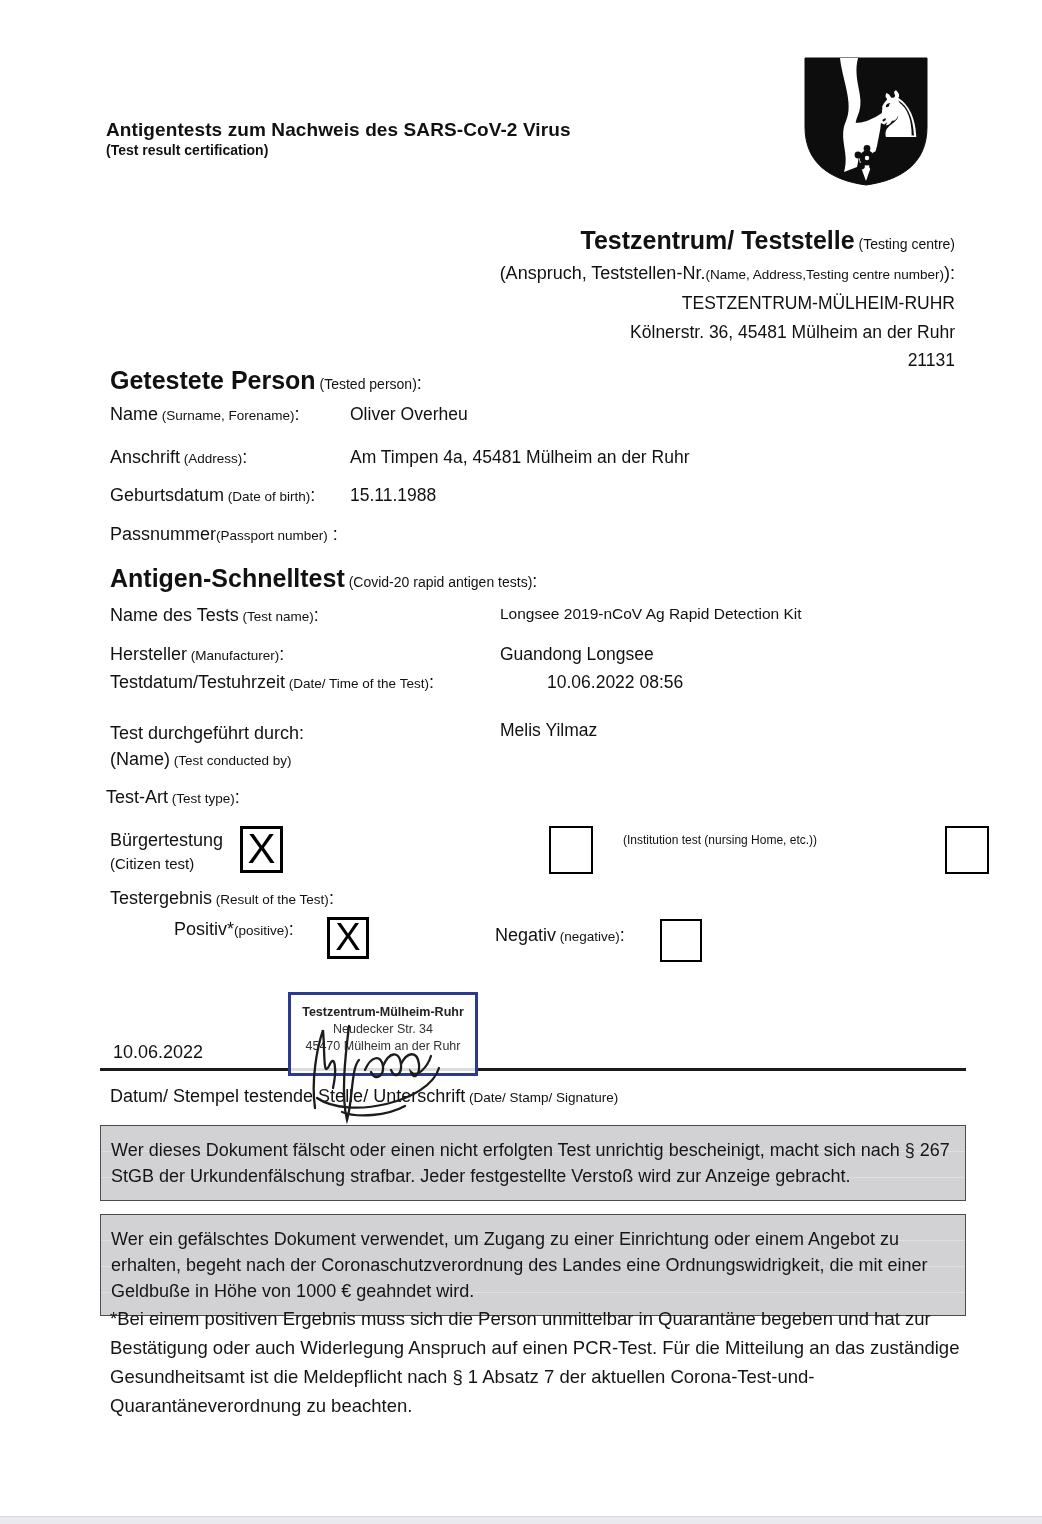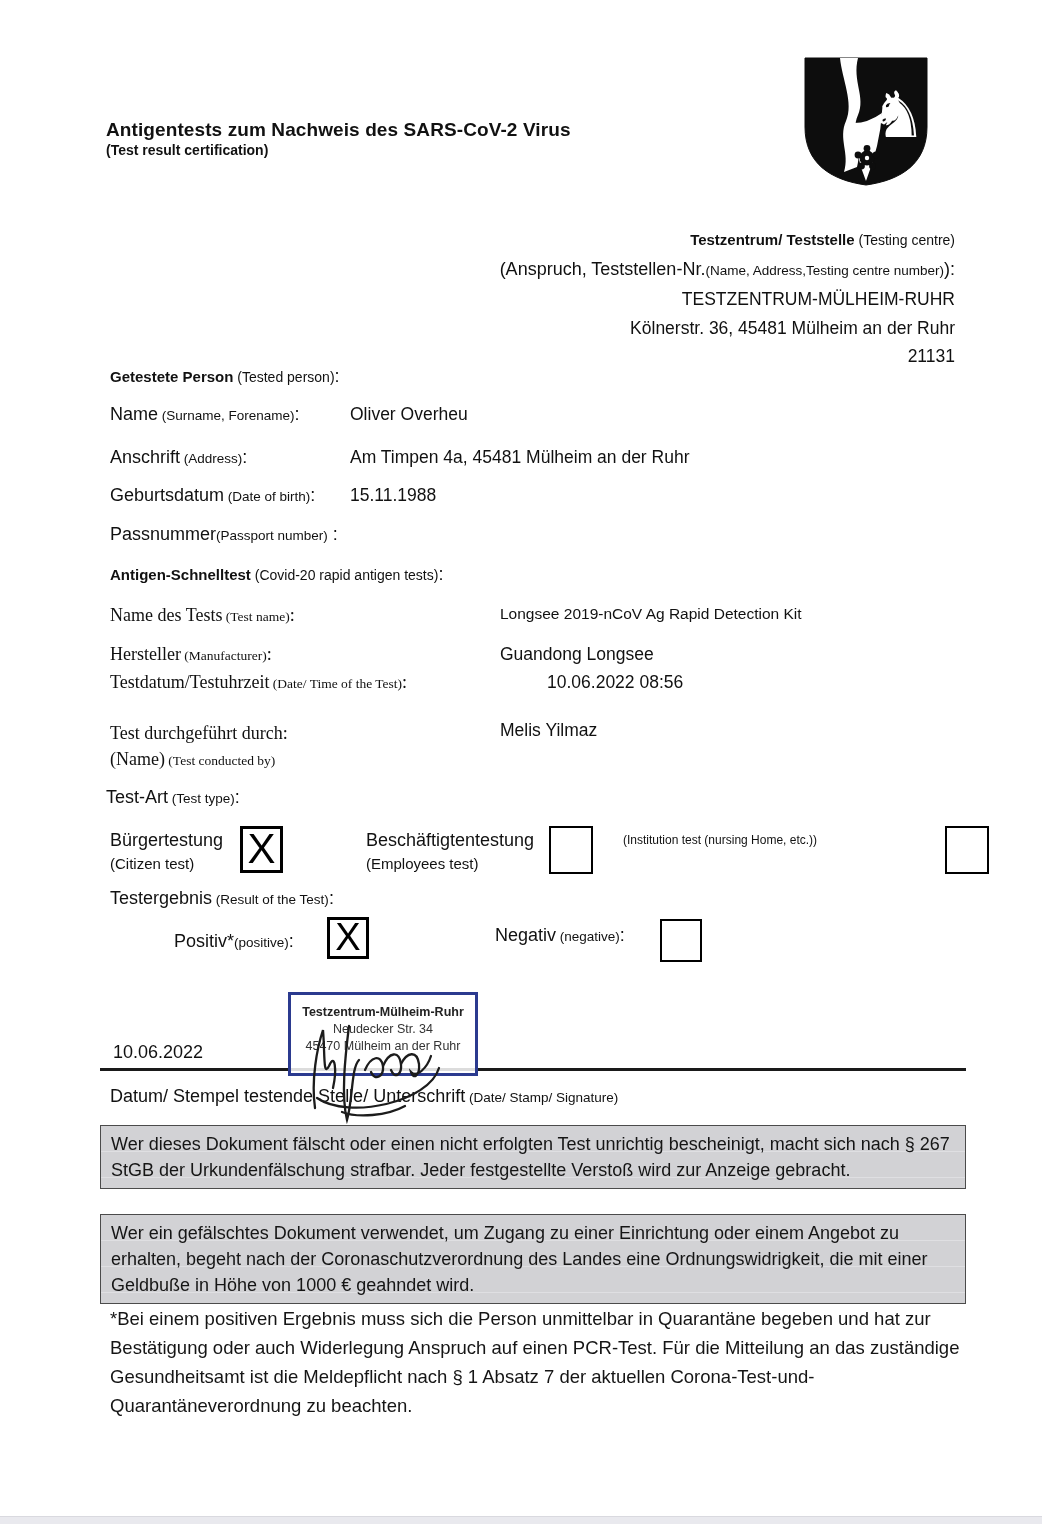--- a/index.html
+++ b/index.html
@@ -7,31 +7,31 @@
   .page {
     position:relative; width:1042px; height:1524px; margin:0 auto;
     background:#ffffff; color:#111;
     font-family:"Liberation Sans","DejaVu Sans",sans-serif;
     overflow:hidden;
   }
   .abs { position:absolute; }
   .big { font-size:18px; }
   .val { font-size:17.5px; }
   .sm  { font-size:13.5px; }
-  .h-bold { font-size:15px; font-weight:bold; }
+  .h-bold { font-size:25px; font-weight:bold; }
   .h-sm { font-size:14px; font-weight:normal; }
   .title { font-size:19px; font-weight:bold; line-height:25px; letter-spacing:.1px; }
   .subtitle { font-size:14px; font-weight:bold; }
 
   .tc-block { text-align:right; line-height:28.5px; }
   .tc-plain { font-size:17.5px; }
 
   .field-row { display:flex; align-items:flex-start; }
   .lbl-cell { width:240px; flex:0 0 240px; }
-  .lbl-cell-wide { width:390px; flex:0 0 390px;font-family:Liberation Serif, serif; }
+  .lbl-cell-wide { width:390px; flex:0 0 390px; }
   .lbl-line2 { line-height:26px; }
 
   .cb {
     display:flex; align-items:center; justify-content:center;
     background:#fff; border:2px solid #000; color:#000;
     font-size:42px; font-weight:400; line-height:1;
   }
   .cb-thick { border-width:3px; }
   .cb .mark { transform:translateY(-1px); }
 
@@ -40,21 +40,21 @@
     text-align:center; padding-top:9px; line-height:17px; z-index:2;
   }
   .stamp .s1 { font-size:12.5px; font-weight:bold; color:#222; }
   .stamp .s2 { font-size:12.5px; color:#333; }
 
   .rule { background:#1a1a1a; }
 
   .notice {
     background:repeating-linear-gradient(#d2d2d5 0 25px, #dfdfe2 25px 26px);
     border:1px solid #4b4b4b;
-    font-size:18px; line-height:26px; padding:5px 10px; color:#151515;
+    font-size:18px; line-height:26px; padding:11px 10px; color:#151515;
   }
   .footnote { font-size:18.5px; line-height:29px; color:#151515; }
 
   .sig-svg { z-index:3; pointer-events:none; }
   .bottom-bar {
     position:absolute; left:0; bottom:0; width:100%; height:8px;
     background:#e9e9ee; border-top:1px solid #d9d9df;
   }
 </style>
 </head>
@@ -148,38 +148,34 @@
 
   <div class="abs" style="left:0; top:826px; width:1042px; height:60px;">
     <div class="abs" style="left:110px; top:3px; line-height:23px;">
       <div class="big">Bürgertestung</div>
       <div class="sm" style="font-size:15px;">(Citizen test)</div>
     </div>
     <div class="abs cb cb-thick" style="left:240px; top:0; width:43px; height:47px;">
       <span class="mark">X</span>
     </div>
 
-    <div class="abs" style="left:366px; top:3px; line-height:23px;">
-      <div class="big">Beschäftigtentestung</div>
-      <div class="sm" style="font-size:15px;">(Employees test)</div>
-    </div>
     <div class="abs cb" style="left:549px; top:0; width:44px; height:48px;"></div>
 
     <div class="abs" style="left:623px; top:3px; line-height:23px;">
       <div class="sm" style="font-size:12px;">(Institution test (nursing Home, etc.))</div>
     </div>
     <div class="abs cb" style="left:945px; top:0; width:44px; height:48px;"></div>
   </div>
 
   <div class="abs" style="left:110px; top:888px;">
     <span class="big">Testergebnis</span><span class="sm"> (Result of the Test)</span><span class="big">:</span>
   </div>
 
   <div class="abs" style="left:0; top:915px; width:1042px; height:50px;">
-    <div class="abs" style="left:174px; top:16px;">
+    <div class="abs" style="left:174px; top:4px;">
       <span class="big">Positiv*</span><span class="sm">(positive)</span><span class="big">:</span>
     </div>
     <div class="abs cb cb-thick" style="left:327px; top:2px; width:42px; height:42px; font-size:38px;">
       <span class="mark">X</span>
     </div>
     <div class="abs" style="left:495px; top:10px;">
       <span class="big">Negativ</span><span class="sm"> (negative)</span><span class="big">:</span>
     </div>
     <div class="abs cb" style="left:660px; top:4px; width:42px; height:43px;"></div>
   </div>

